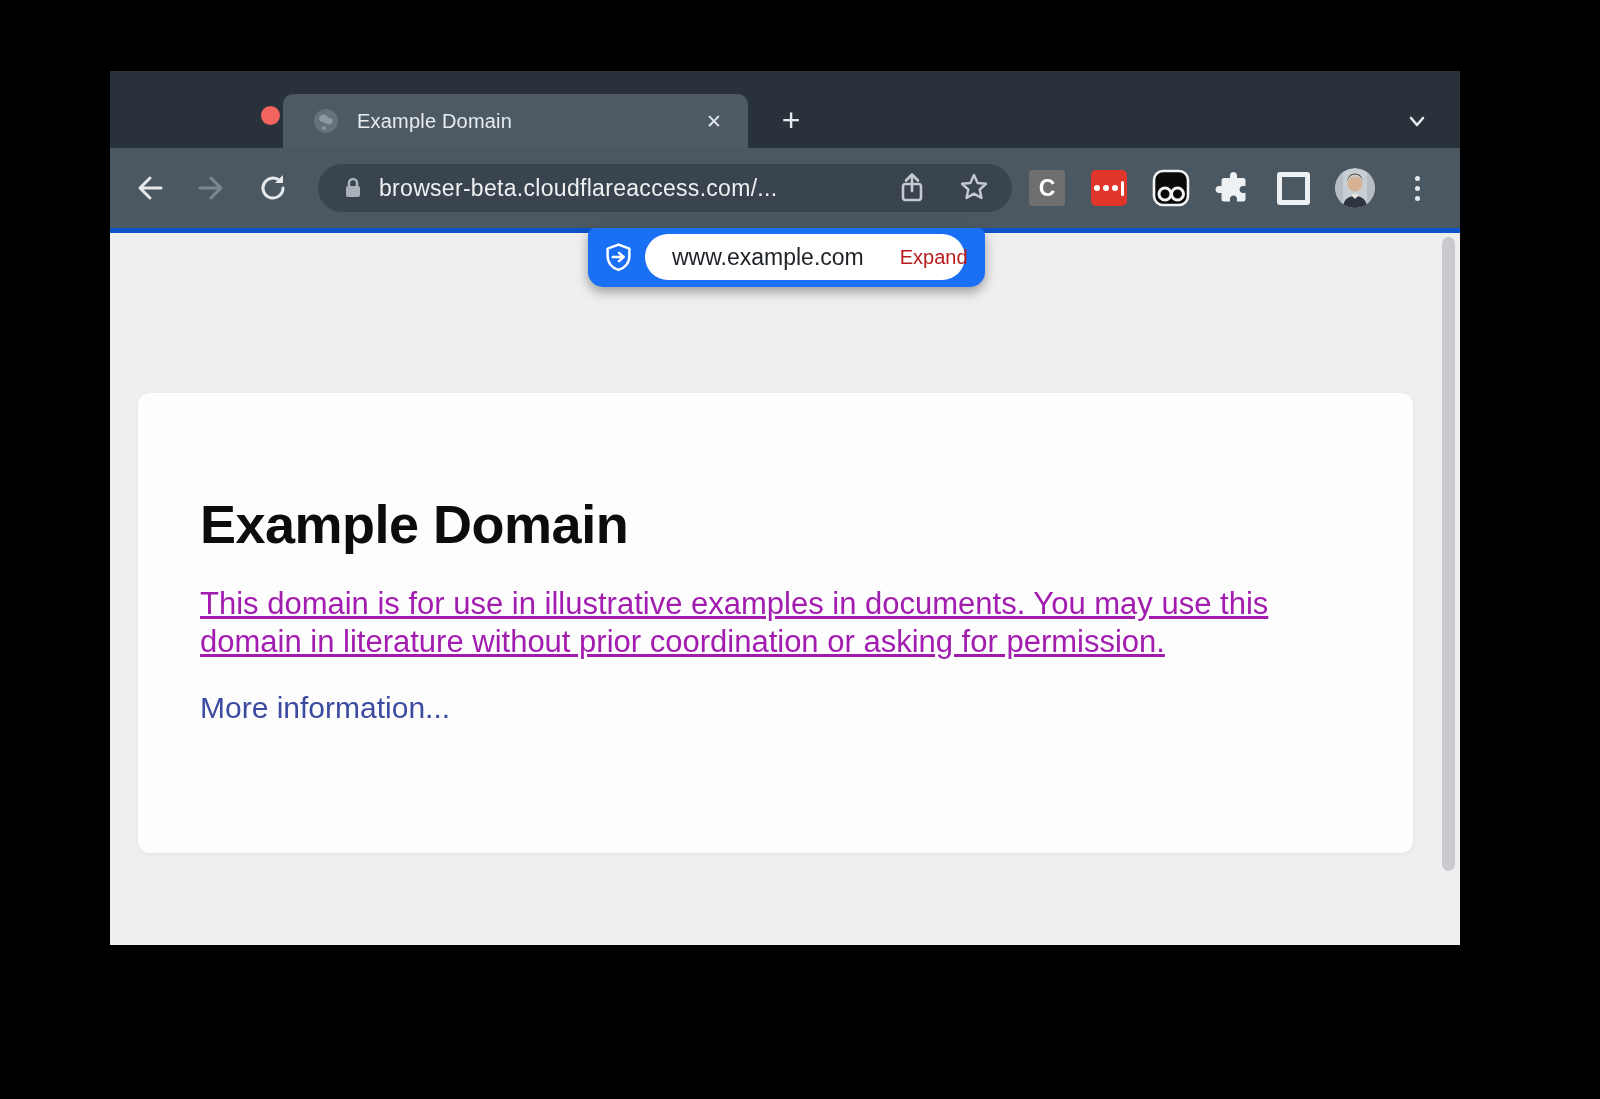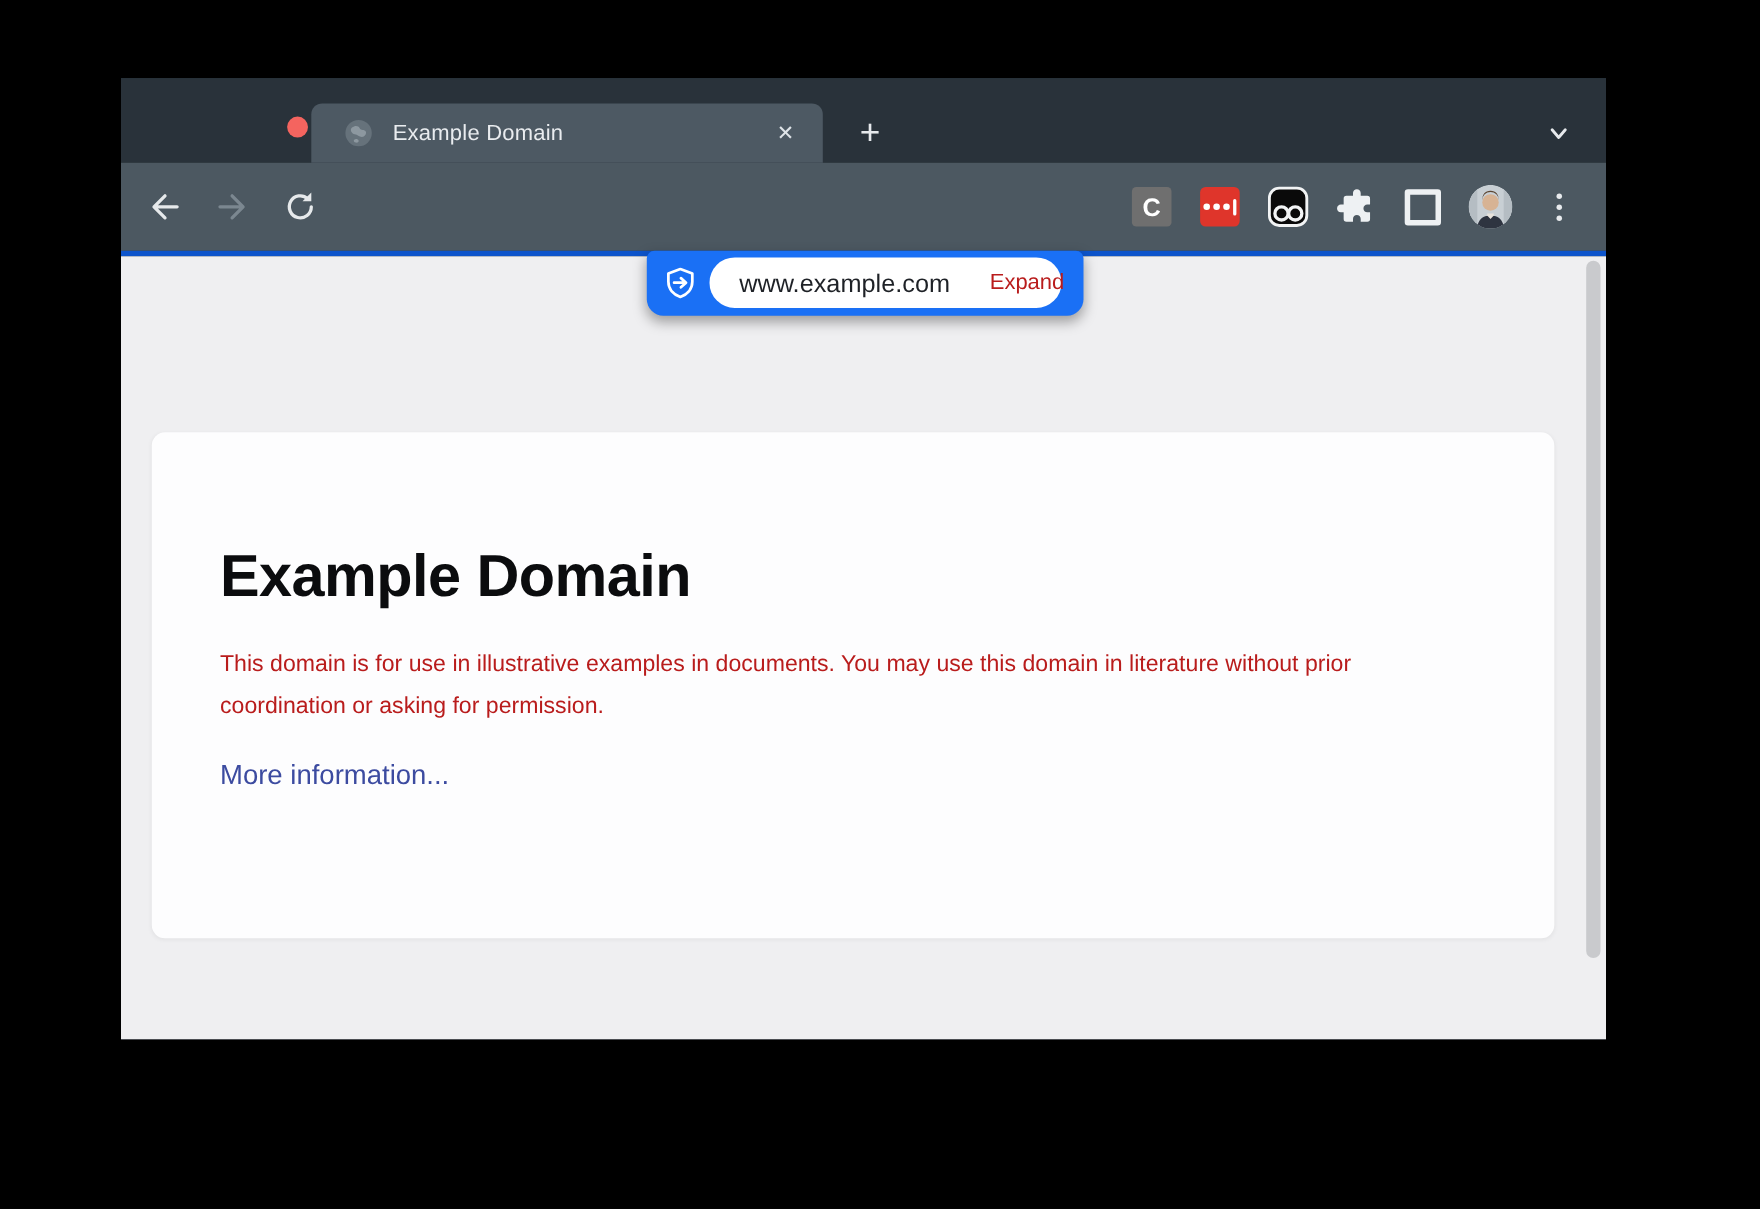--- a/index.html
+++ b/index.html
@@ -75,22 +75,22 @@
   }
   .host-pill .hostname{ font-size:23px; color:#1e2126; }
   .host-pill .expand{ font-size:20px; color:#b91c1c; cursor:pointer;margin-left:36px; }
 
   .card{
     position:absolute; left:28px; top:160px; width:1275px; height:460px;
     background:#fdfdfe; border-radius:12px; box-shadow:0 1px 4px rgba(0,0,0,0.05);
     padding:100px 70px 0 62px;
   }
   .card h1{ font-size:54px; line-height:62px; font-weight:bold; color:#0b0c0e; letter-spacing:-0.5px; }
-  .card p{ margin-top:30px; font-size:21px; line-height:38px; color:#b91c1c; max-width:1148px; }
-  .card a{ display:inline-block; margin-top:30px; font-size:25px; color:#3c4ba0; text-decoration:none; cursor:pointer; }
+  .card p{ margin-top:30px; font-size:31px; line-height:38px; color:#a21caf; max-width:1148px;text-decoration:underline; }
+  .card a{ display:inline-block; margin-top:30px; font-size:30px; color:#3c4ba0; text-decoration:none; cursor:pointer; }
 
   .scroll-thumb{ position:absolute; left:1332px; top:4px; width:13px; height:634px; background:#c9cacd; border-radius:7px; cursor:grab; }
 </style>
 </head>
 <body>
 
 <div class="browser-window">
 
   <div class="tabstrip">
     <div class="traffic red"></div>
@@ -130,20 +130,39 @@
       </svg>
     </div>
 
     <div class="icon-btn" style="left:143px;">
       <svg width="32" height="32" viewBox="0 0 32 32">
         <path d="M26 16 a10 10 0 1 1 -3.2-7.3" fill="none" stroke="#e6e9eb" stroke-width="3" stroke-linecap="round"></path>
         <path d="M26 3 v8 h-8 z" fill="#e6e9eb"></path>
       </svg>
     </div>
 
+    <div class="omnibox">
+      <svg class="lock" width="22" height="26" viewBox="0 0 22 26">
+        <rect x="4" y="11" width="14" height="11" rx="2" fill="#a9b2b9"></rect>
+        <path d="M7 11 V8 a4 4 0 0 1 8 0 v3" fill="none" stroke="#a9b2b9" stroke-width="2.6"></path>
+      </svg>
+      <span class="url-text">browser-beta.cloudflareaccess.com/...</span>
+
+      <div class="omni-action" style="left:576px;">
+        <svg width="32" height="34" viewBox="0 0 32 34">
+          <rect x="7" y="13" width="18" height="16" rx="2.5" fill="none" stroke="#c3cad0" stroke-width="2.6"></rect>
+          <path d="M16 20 V4 M10 9.5 L16 3.5 L22 9.5" fill="none" stroke="#c3cad0" stroke-width="2.6" stroke-linecap="round" stroke-linejoin="round"></path>
+        </svg>
+      </div>
+      <div class="omni-action" style="left:638px;">
+        <svg width="34" height="34" viewBox="0 0 34 34">
+          <path d="M17 4 l3.6 8 8.4.8 -6.3 5.7 1.8 8.5 -7.5-4.4 -7.5 4.4 1.8-8.5 -6.3-5.7 8.4-.8 z" fill="none" stroke="#c3cad0" stroke-width="2.4" stroke-linejoin="round"></path>
+        </svg>
+      </div>
+    </div>
 
     <div class="ext-c">
       <span>C</span>
     </div>
 
     <div class="ext-lp">
       <i class="dot"></i>
       <i class="dot"></i>
       <i class="dot"></i>
       <i class="bar"></i>

